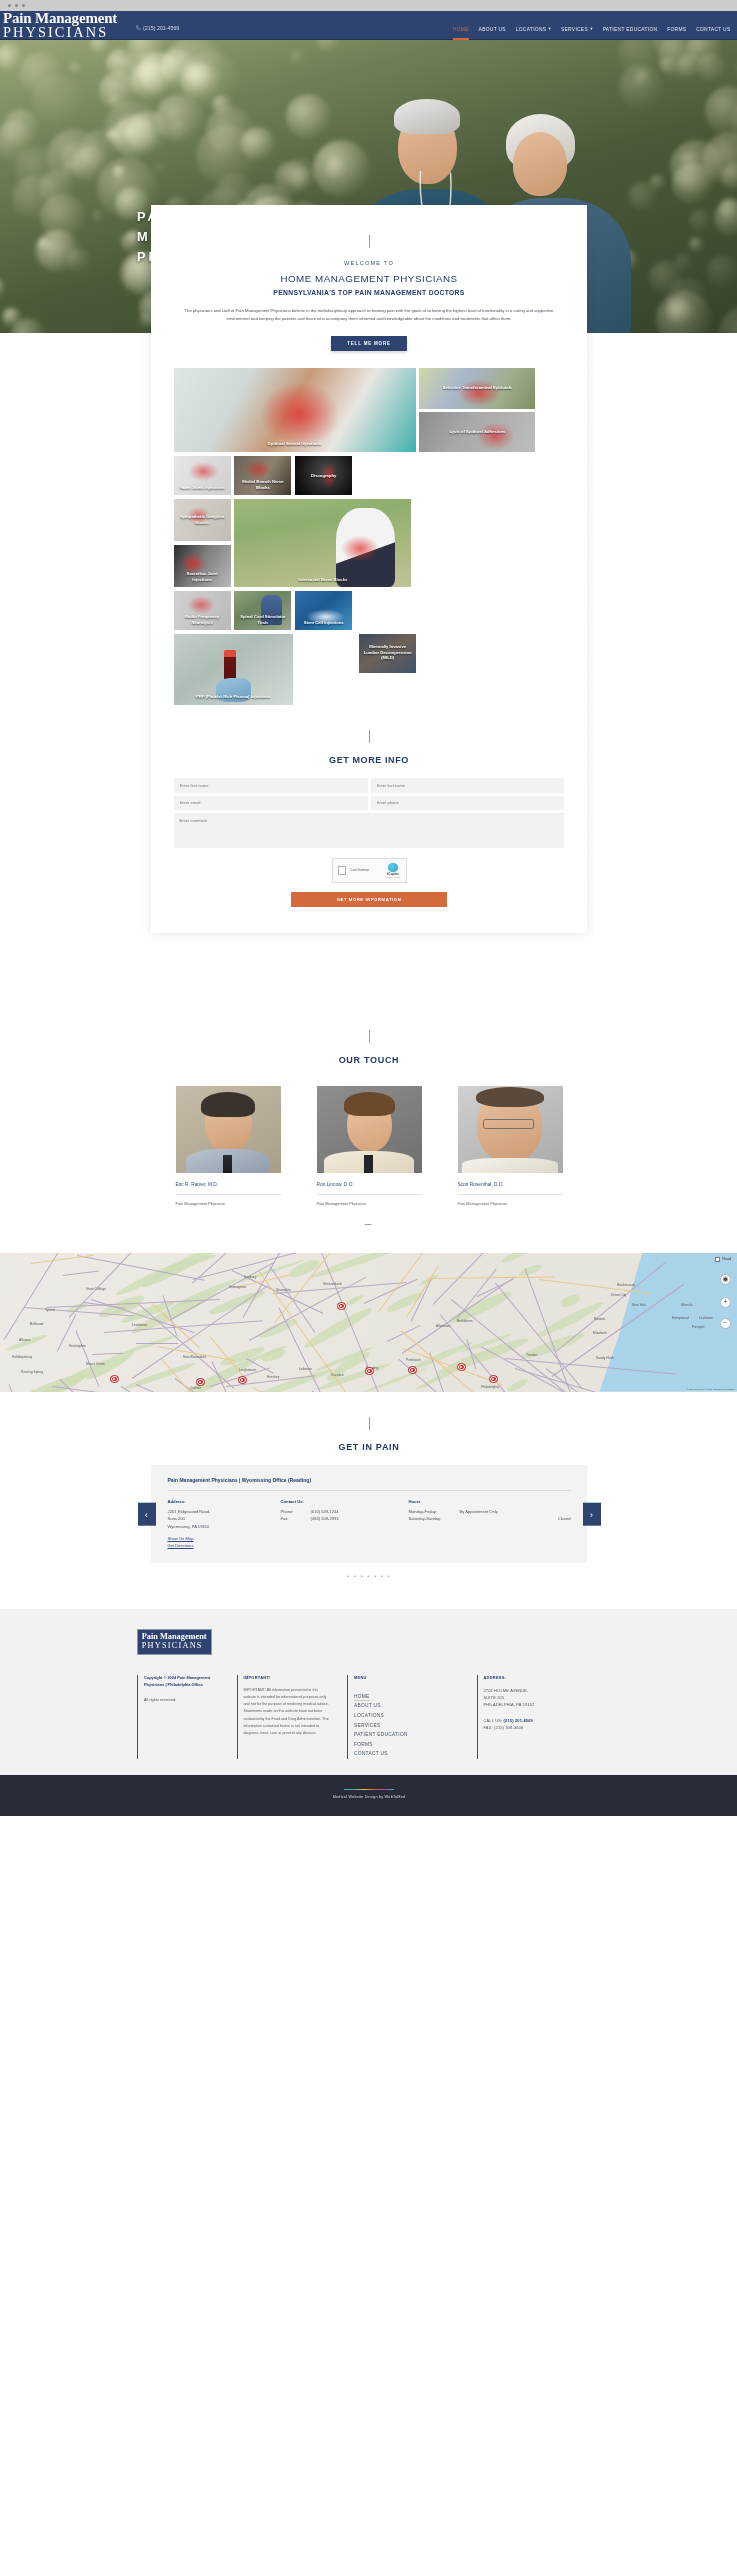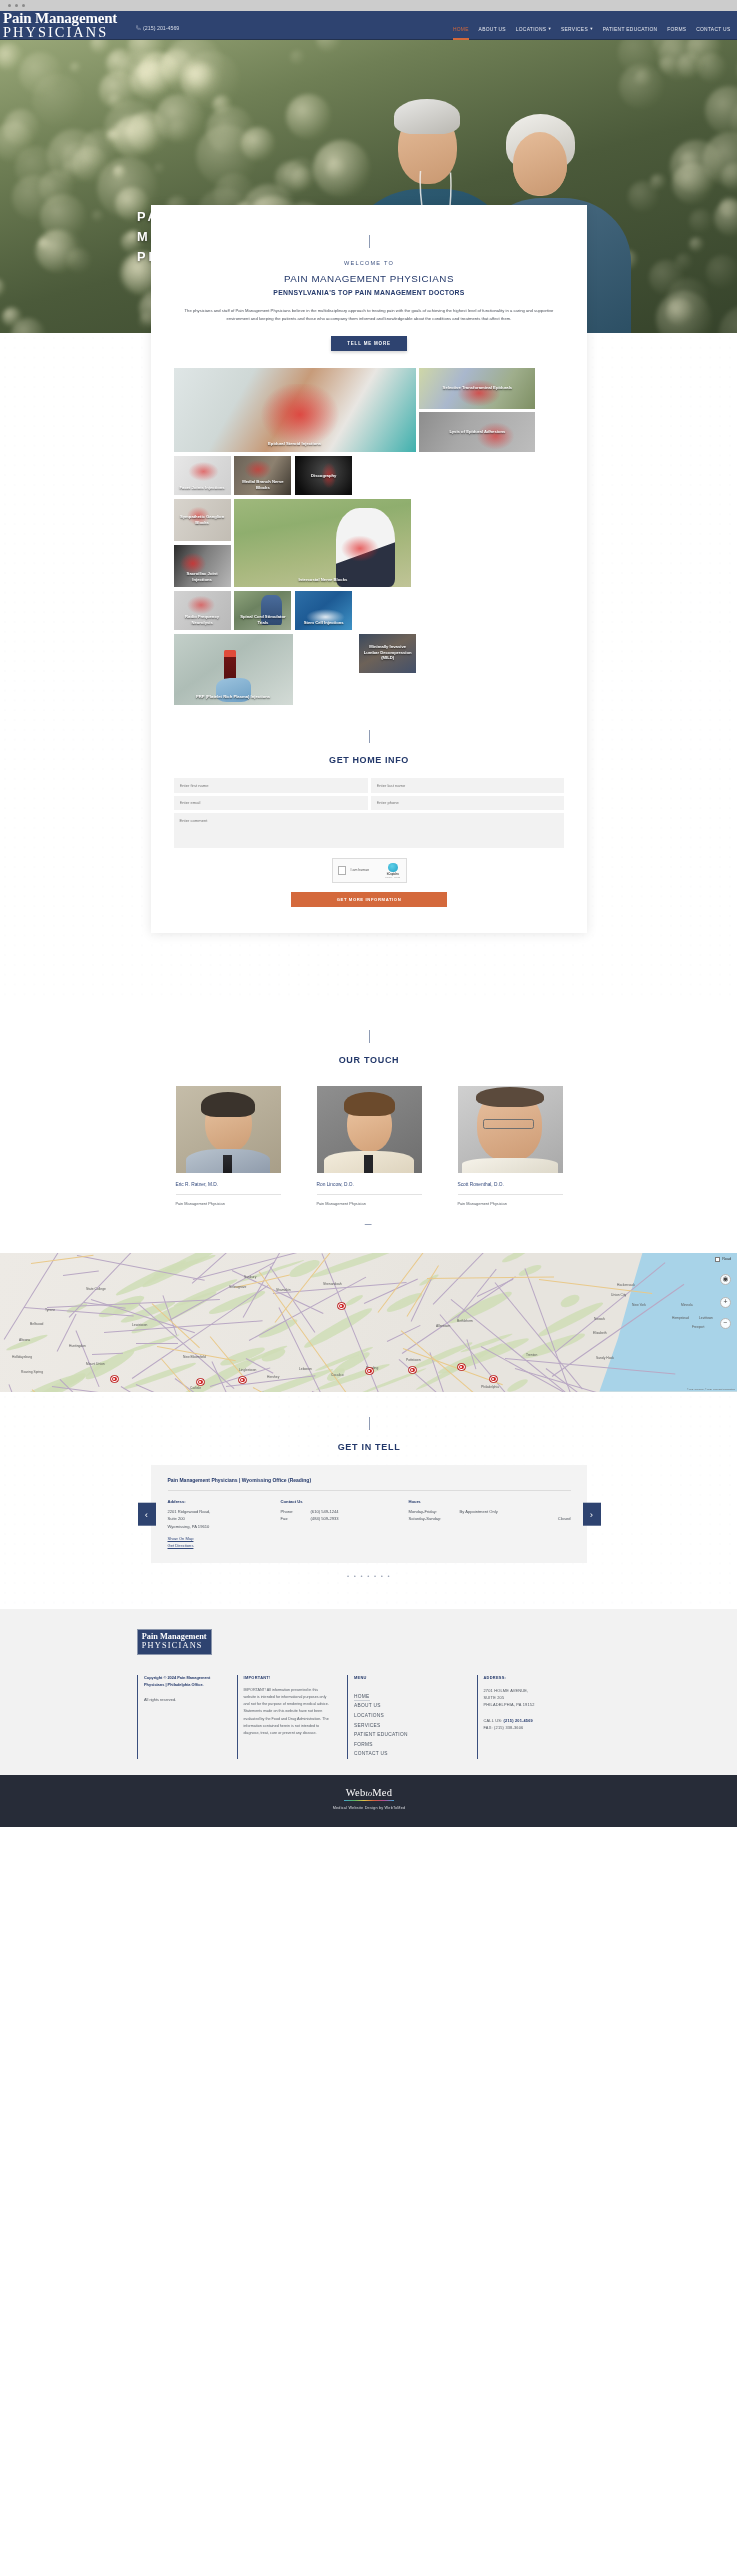--- a/index.html
+++ b/index.html
@@ -661,21 +661,21 @@
       <div>MANAGEMENT</div>
       <div>PHYSICIANS</div>
     </div>
 </div>
 
 <div class="dotted card-wrap">
   <div class="main-card">
 
     <div class="divider-tick"></div>
     <div class="welcome-to">WELCOME TO</div>
-    <h1 class="welcome-h1">PAIN MANAGEMENT PHYSICIANS</h1>
+    <h1 class="welcome-h1">HOME MANAGEMENT PHYSICIANS</h1>
     <h2 class="welcome-h2">PENNSYLVANIA'S TOP PAIN MANAGEMENT DOCTORS</h2>
     <p class="welcome-body">The physicians and staff of Pain Management Physicians believe in the multidisciplinary approach to treating pain with the goals of achieving the highest level of functionality in a caring and supportive environment and keeping the patients and those who accompany them informed and knowledgeable about the conditions and treatments that affect them.</p>
     <button class="btn-primary">TELL ME MORE</button>
 
     <div class="mosaic">
 
       <div class="mrow">
         <div class="tile" style="width:242px;height:84px;background:linear-gradient(120deg,#dfe6e6 0%,#cfd8d6 28%,#c79b79 48%,#e8e6e2 70%,#3fb0ad 100%);">
           <div style="position:absolute;left:81px;top:16.5px;width:90px;height:68px;background:radial-gradient(ellipse at 50% 45%, rgba(226,40,40,.75), rgba(226,40,40,0) 62%);"></div>
           <div class="tile-label">Epidural Steroid Injections</div>
@@ -749,21 +749,21 @@
         </div>
         <div style="width:59px;"></div>
         <div class="tile" style="width:57px;height:39px;background:linear-gradient(150deg,#3c4a5e 0%,#6d6258 45%,#43506a 100%);">
           <div class="tile-label mid">Minimally Invasive Lumbar Decompression (MILD)</div>
         </div>
       </div>
     </div>
 
     <div class="form-sec">
       <div class="divider-tick"></div>
-      <h2 class="form-title">GET HOME INFO</h2>
+      <h2 class="form-title">GET MORE INFO</h2>
       <div class="form-grid">
         <input class="fld" placeholder="Enter first name" style="">
         <input class="fld" placeholder="Enter last name" style="">
         <input class="fld" placeholder="Enter email" style="">
         <input class="fld" placeholder="Enter phone" style="">
         <textarea class="fld fld-full" placeholder="Enter comment" style=""></textarea>
       </div>
       <div class="captcha">
         <div class="cap-box"></div>
         <div class="cap-label">I am human</div>
@@ -1005,21 +1005,21 @@
     <div class="map-btn">+</div>
   </div>
   <div class="map-ctrl" style="top:65px;">
     <div class="map-btn">−</div>
   </div>
   <div class="map-credit">© 2024 TomTom, © 2024 Microsoft Corporation</div>
 </div>
 
 <div class="dotted touch-sec">
   <div class="divider-tick"></div>
-  <h2 class="touch-title">GET IN TELL</h2>
+  <h2 class="touch-title">GET IN PAIN</h2>
 
   <div class="touch-card">
     <div class="carousel-arrow ca-left">‹</div>
     <div class="carousel-arrow ca-right">›</div>
 
     <div class="office-name">Pain Management Physicians | Wyomissing Office (Reading)</div>
     <div class="touch-cols">
       <div class="tcol">
         <div class="tlabel">Address:</div>
         <div class="tbody">
@@ -1106,19 +1106,16 @@
         <div>
           <span>FAX:</span>
           <span>(215) 338-3606</span>
         </div>
       </div>
     </div>
   </div>
 </div>
 
 <div class="bottombar">
-  <div class="w2m">
-    <span>Web</span><i>to</i><span>Med</span>
-  </div>
   <div class="w2m-rule"></div>
   <div class="w2m-sub">Medical Website Design by WebToMed</div>
 </div>
 
 
 </body></html>

